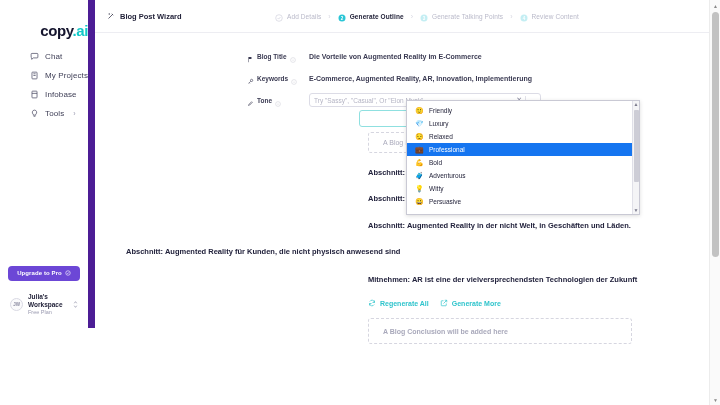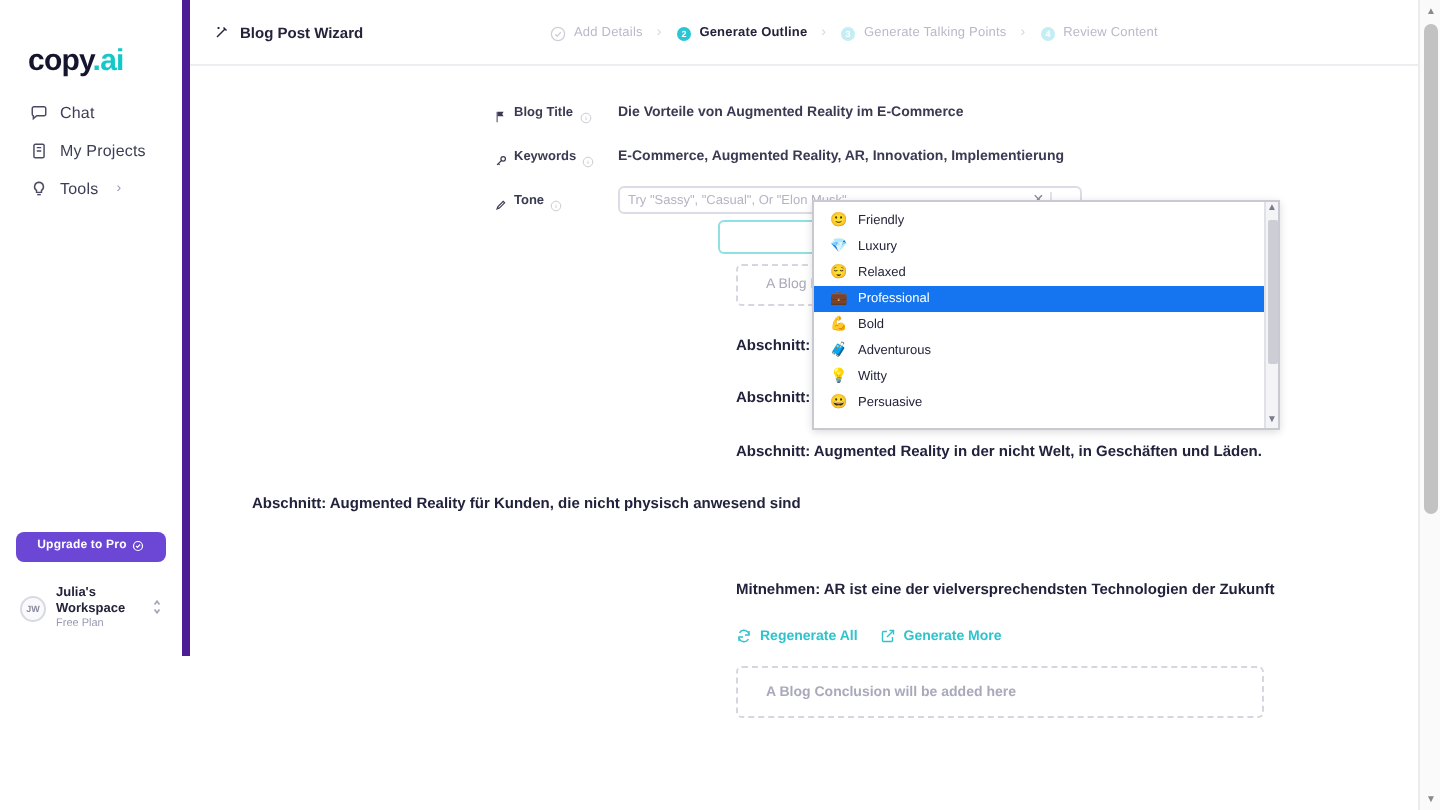--- a/index.html
+++ b/index.html
@@ -10,24 +10,25 @@
     color: #2b2b40;
     font-size: 11px;
     -webkit-font-smoothing: antialiased;
   }
   #app { position: relative; width: 720px; height: 405px; display: flex; }
 
   
   #sidebar {
     width: 95px; height: 328px;
     background: #ffffff;
-    border-right: 4px solid #4c1d95;
+    border-right: 7px solid #4c1d95;
     display: flex; flex-direction: column;
     flex: 0 0 95px;
     position: relative;
+    align-items: flex-end;
   }
   .logo {
     margin: 22px 0 0 14px;
     font-size: 15px; font-weight: bold; letter-spacing: -0.4px;
     color: #15152e;
   }
   .logo .dot { color: #12c8c8; }
   .nav { margin-top: 8px; display: flex; flex-direction: column; }
   .nav-item {
     display: flex; align-items: center; gap: 6px;
@@ -117,21 +118,21 @@
   }
   .heading {
     margin-left: 273px; width: 280px;
     font-size: 7.5px; font-weight: bold; color: #22223c;
     line-height: 1.2;
   }
   .h1 { margin-top: 15px; }
   .h2 { margin-top: 17px; }
   .h3 { margin-top: 18px; }
   .h4 { margin-top: 17px; margin-left: 31px; }
-  .h5 { margin-top: 34px; }
+  .h5 { margin-top: 19px; }
 
   .actions {
     margin-left: 273px; margin-top: 15px;
     display: flex; align-items: center; gap: 11px;
   }
   .act-btn {
     display: flex; align-items: center; gap: 4px;
     color: #2fc4cc; font-size: 7px; font-weight: bold; cursor: pointer;
     background: none; border: none; padding: 0;
     font-family: "Liberation Sans", sans-serif;
@@ -217,20 +218,29 @@
           <svg viewBox="0 0 16 16" fill="none" stroke="#4a4a63" stroke-width="1.3">
               <rect x="3.5" y="2" width="9" height="12" rx="1.2"></rect>
               <path d="M6 5h4M6 8h4"></path>
             </svg>
         </span>
         <span>My Projects</span>
       </div>
       <div class="nav-item">
         <span class="nav-ico">
           <svg viewBox="0 0 16 16" fill="none" stroke="#4a4a63" stroke-width="1.3">
+              <rect x="3.5" y="2" width="9" height="12" rx="1.2"></rect>
+              <path d="M3.5 6h9"></path>
+            </svg>
+        </span>
+        <span>Infobase</span>
+      </div>
+      <div class="nav-item">
+        <span class="nav-ico">
+          <svg viewBox="0 0 16 16" fill="none" stroke="#4a4a63" stroke-width="1.3">
               <path d="M8 2a4 4 0 00-2.2 7.3V11h4.4V9.3A4 4 0 008 2z"></path>
               <path d="M6.4 13h3.2"></path>
             </svg>
         </span>
         <span>Tools</span>
         <span class="nav-chev">›</span>
       </div>
     </nav>
 
     <div class="sidebar-bottom">

